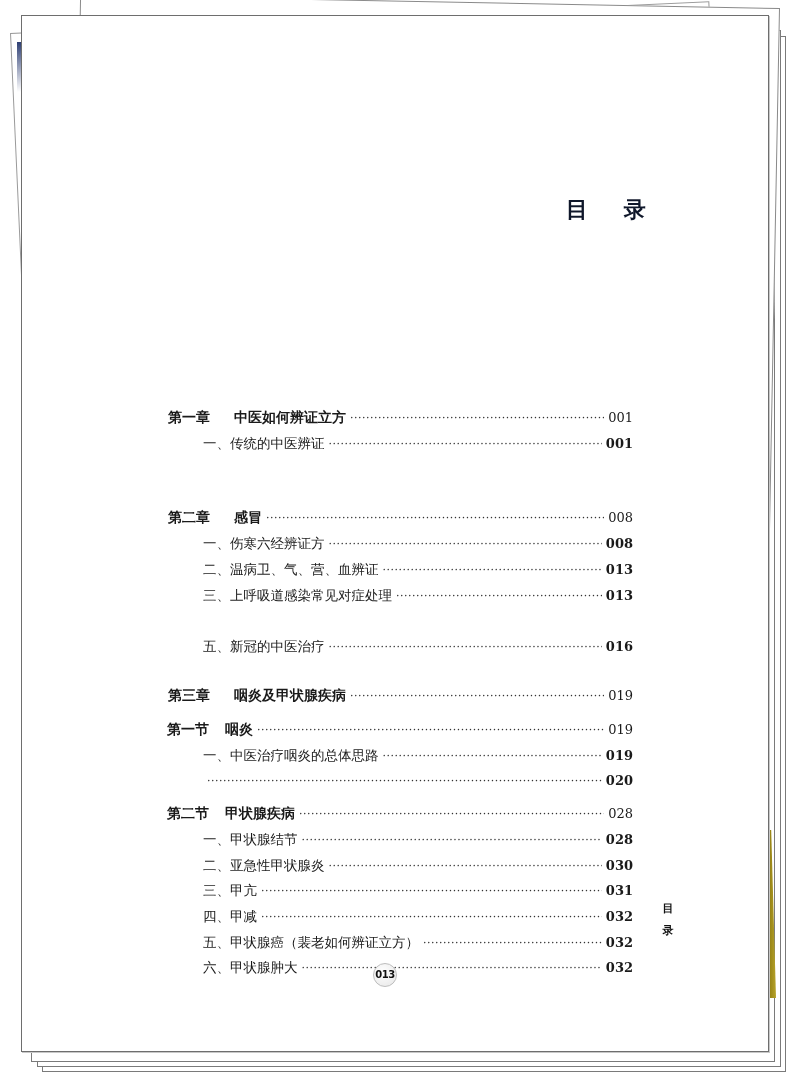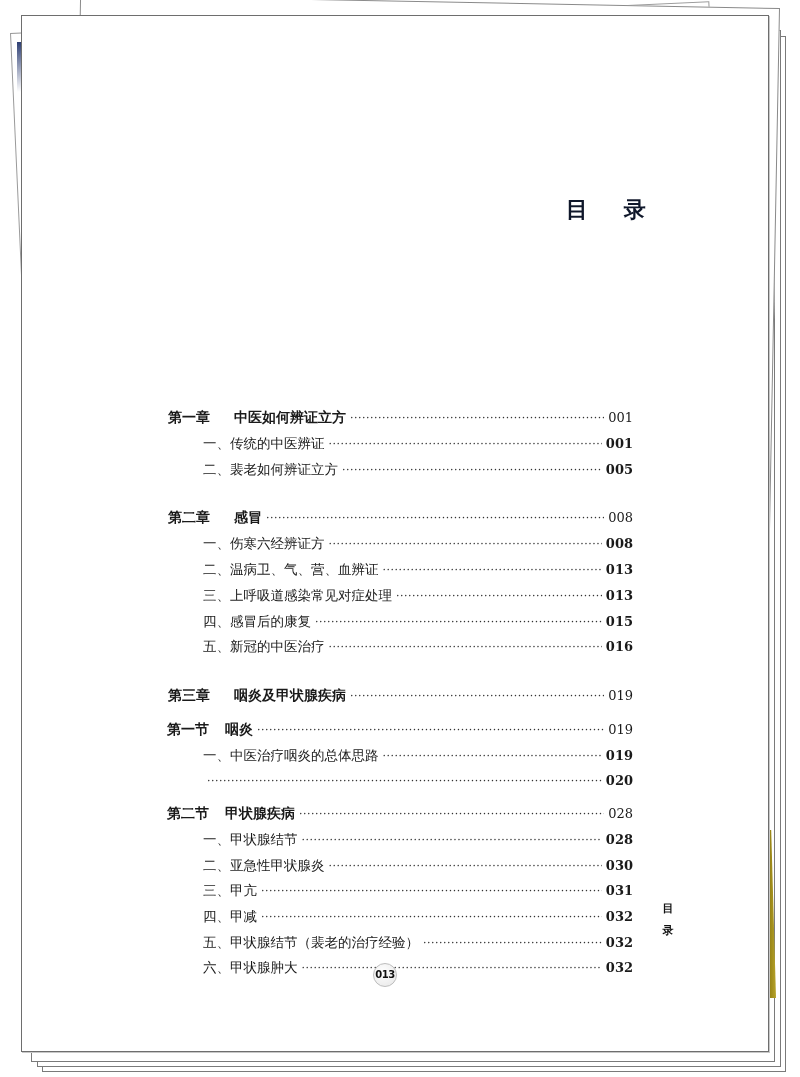--- a/index.html
+++ b/index.html
@@ -98,50 +98,40 @@
   <div class="row chapter" style="top:373px">
     <span class="label"><span class="num">第一章</span><span>中医如何辨证立方</span></span>
     <span class="leader"></span>
     <span class="page">001</span>
   </div>
   <div class="row item" style="top:399px">
     <span class="label">一、传统的中医辨证</span>
     <span class="leader"></span>
     <span class="page">001</span>
   </div>
-  <div class="row item" style="top:425px">
-    <span class="label">二、裴老如何辨证立方</span>
-    <span class="leader"></span>
-    <span class="page">005</span>
-  </div>
 
   <div class="row chapter" style="top:473px">
     <span class="label"><span class="num">第二章</span><span>感冒</span></span>
     <span class="leader"></span>
     <span class="page">008</span>
   </div>
   <div class="row item" style="top:499px">
     <span class="label">一、伤寒六经辨证方</span>
     <span class="leader"></span>
     <span class="page">008</span>
   </div>
   <div class="row item" style="top:525px">
     <span class="label">二、温病卫、气、营、血辨证</span>
     <span class="leader"></span>
     <span class="page">013</span>
   </div>
   <div class="row item" style="top:551px">
     <span class="label">三、上呼吸道感染常见对症处理</span>
     <span class="leader"></span>
     <span class="page">013</span>
-  </div>
-  <div class="row item" style="top:577px">
-    <span class="label">四、感冒后的康复</span>
-    <span class="leader"></span>
-    <span class="page">015</span>
   </div>
   <div class="row item" style="top:602px">
     <span class="label">五、新冠的中医治疗</span>
     <span class="leader"></span>
     <span class="page">016</span>
   </div>
 
   <div class="row chapter" style="top:651px">
     <span class="label"><span class="num">第三章</span><span>咽炎及甲状腺疾病</span></span>
     <span class="leader"></span>
@@ -180,21 +170,21 @@
     <span class="label">三、甲亢</span>
     <span class="leader"></span>
     <span class="page">031</span>
   </div>
   <div class="row item" style="top:872px">
     <span class="label">四、甲减</span>
     <span class="leader"></span>
     <span class="page">032</span>
   </div>
   <div class="row item" style="top:898px">
-    <span class="label">五、甲状腺结节（裴老的治疗经验）</span>
+    <span class="label">五、甲状腺癌（裴老如何辨证立方）</span>
     <span class="leader"></span>
     <span class="page">032</span>
   </div>
   <div class="row item" style="top:923px">
     <span class="label">六、甲状腺肿大</span>
     <span class="leader"></span>
     <span class="page">032</span>
   </div>
 </div>
 

